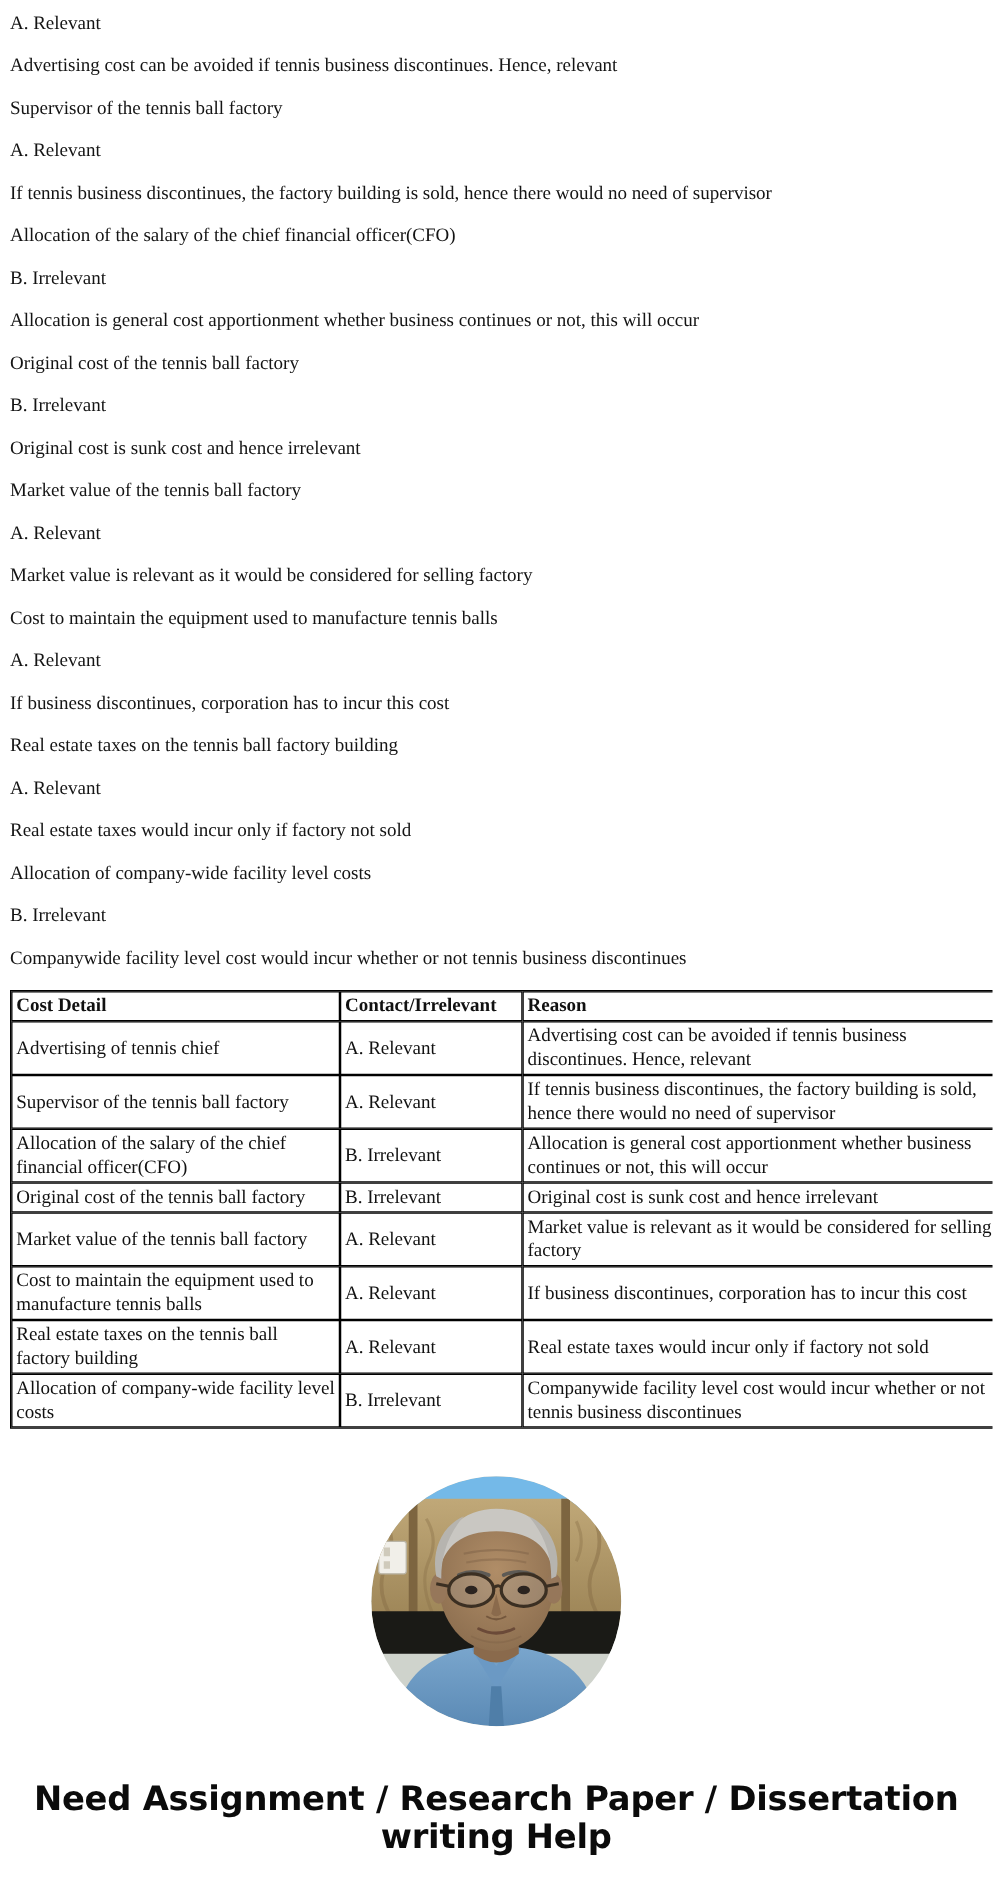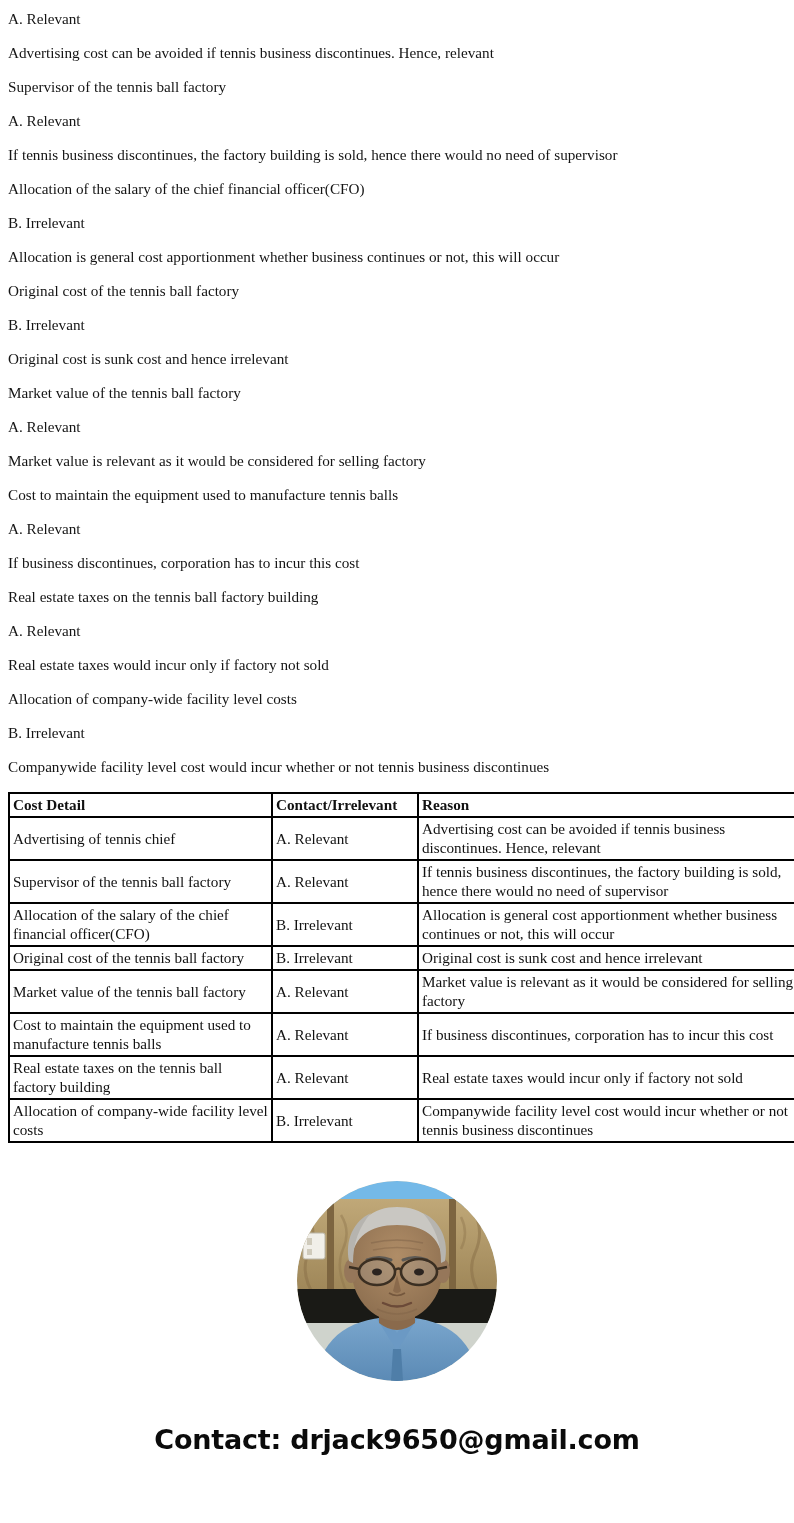--- a/index.html
+++ b/index.html
@@ -263,16 +263,17 @@
 
           <path d="M86 122 q14 7 28 0" stroke="#6b4a38" stroke-width="2.4" fill="none" stroke-linecap="round"></path>
 
           <path d="M80 128 q20 10 40 0" stroke="#7e6247" stroke-width="1.4" fill="none" opacity="0.45"></path>
         </g>
       </svg>
     </div>
   </div>
 
   <div class="footer-ad">
-    <span class="line3">Contact: drjack9650@gmail.com</span>
+    <span class="line1">Need Assignment / Research Paper / Dissertation</span>
+    <span class="line2">writing Help</span>
   </div>
 
 </div>
 
 </body></html>

